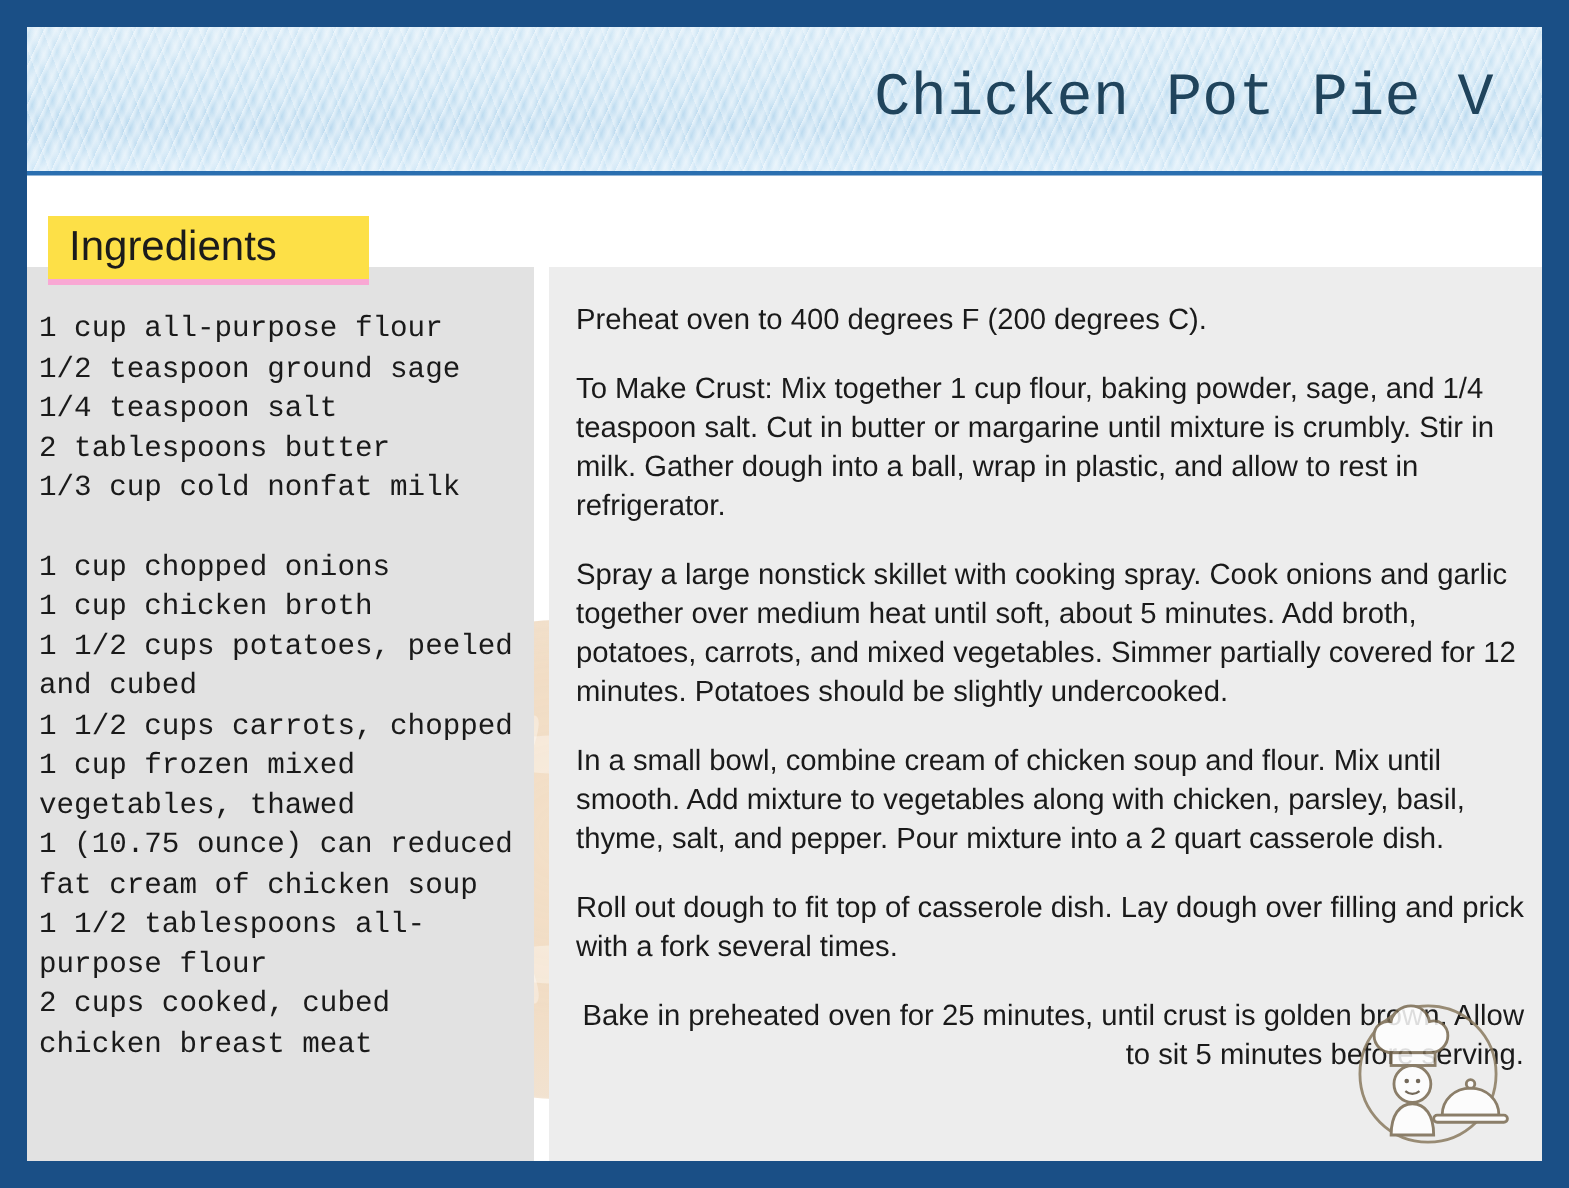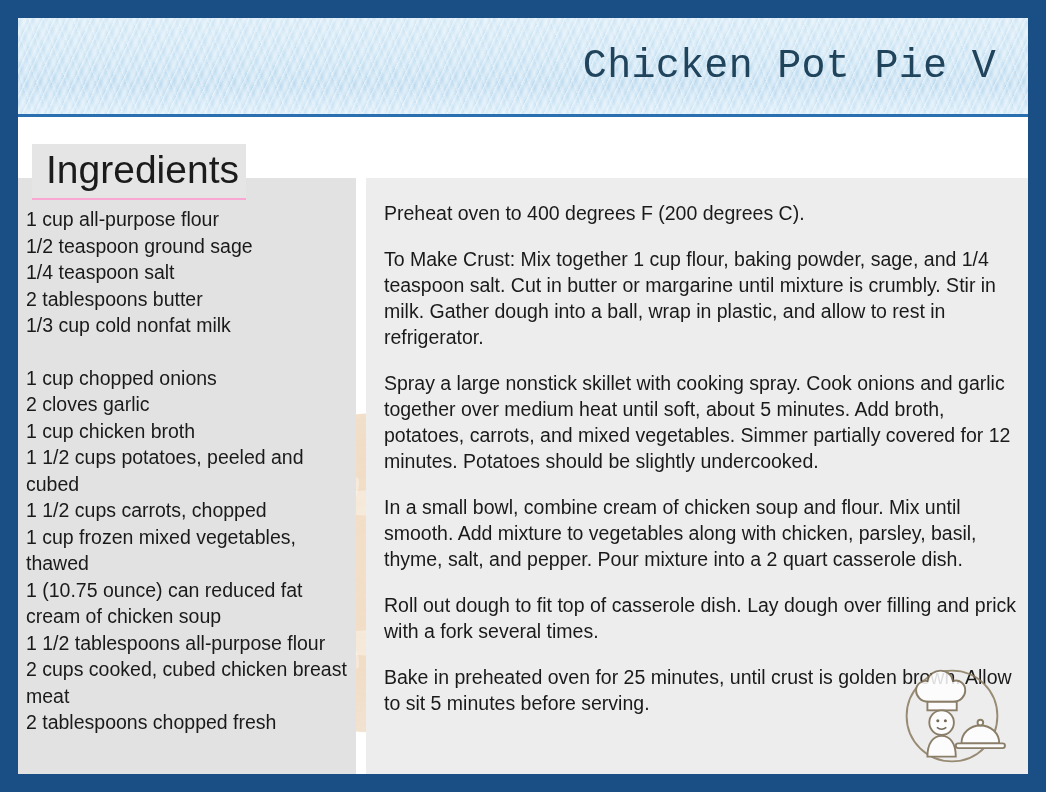--- a/index.html
+++ b/index.html
@@ -104,57 +104,57 @@
     top: 160px;
     width: 662px;
     height: 680px;
     background: #ededed;
     box-sizing: border-box;
     padding: 22px 12px 0 18px;
   }
 
   .col-heading {
     position: absolute;
-    font-size: 39px;
+    font-size: 28px;
     color: #1b1b1b;
-    background: #e5e5e5;
+    background: #fde047;
     padding: 4px 18px 6px 14px;
-    border-bottom: 2px solid #f9a8d4;
+    border-bottom: 4px solid #f9a8d4;
     white-space: nowrap;
   }
   .col-heading.ingredients {
     left: 14px;
     top: 126px;
     width: 182px;
   }
   .col-heading.directions {
     left: 358px;
     top: 122px;
     width: 150px;
   }
 
   .ing-list {
     position: relative;
     font-size: 19.5px;
     line-height: 26.5px;
     color: #1a1a1a;
     z-index: 2;
   }
-  .ing-item { margin: 0; padding: 0; }
+  .ing-item { margin: 0; padding: 0; font-family: Liberation Mono, monospace; }
   .ing-gap { height: 26px; }
 
   .dir-list {
     position: relative;
     font-size: 19.5px;
     line-height: 26px;
     color: #1a1a1a;
     z-index: 2;
   }
   .dir-para { margin: 0 0 20px 0; }
-  .dir-para:last-child { margin-bottom: 0; }
+  .dir-para:last-child { margin-bottom: 0; text-align: right; }
 
   
   .chef-logo {
     position: absolute;
     right: 18px;
     bottom: 6px;
     width: 116px;
     height: 104px;
     opacity: 0.85;
     z-index: 3;
@@ -180,29 +180,27 @@
 
   <div class="ingredients-col">
     <div class="ing-list">
       <p class="ing-item">1 cup all-purpose flour</p>
       <p class="ing-item">1/2 teaspoon ground sage</p>
       <p class="ing-item">1/4 teaspoon salt</p>
       <p class="ing-item">2 tablespoons butter</p>
       <p class="ing-item">1/3 cup cold nonfat milk</p>
       <div class="ing-gap"></div>
       <p class="ing-item">1 cup chopped onions</p>
-      <p class="ing-item">2 cloves garlic</p>
       <p class="ing-item">1 cup chicken broth</p>
       <p class="ing-item">1 1/2 cups potatoes, peeled and cubed</p>
       <p class="ing-item">1 1/2 cups carrots, chopped</p>
       <p class="ing-item">1 cup frozen mixed vegetables, thawed</p>
       <p class="ing-item">1 (10.75 ounce) can  reduced fat cream of chicken soup</p>
       <p class="ing-item">1 1/2 tablespoons all-purpose flour</p>
       <p class="ing-item">2 cups cooked, cubed chicken breast meat</p>
-      <p class="ing-item">2 tablespoons chopped fresh</p>
     </div>
   </div>
 
   <div class="directions-col">
     <div class="dir-list">
       <p class="dir-para">Preheat oven to 400 degrees F (200 degrees C).</p>
       <p class="dir-para">To Make Crust: Mix together 1 cup flour, baking powder, sage, and 1/4 teaspoon salt. Cut in butter or margarine until mixture is crumbly. Stir in milk. Gather dough into a ball, wrap in plastic, and allow to rest in refrigerator.</p>
       <p class="dir-para">Spray a large nonstick skillet with cooking spray. Cook onions and garlic together over medium heat until soft, about 5 minutes. Add broth, potatoes, carrots, and mixed vegetables. Simmer partially covered for 12 minutes. Potatoes should be slightly undercooked.</p>
       <p class="dir-para">In a small bowl, combine cream of chicken soup and flour. Mix until smooth. Add mixture to vegetables along with chicken, parsley, basil, thyme, salt, and pepper. Pour mixture into a 2 quart casserole dish.</p>
       <p class="dir-para">Roll out dough to fit top of casserole dish. Lay dough over filling and prick with a fork several times.</p>

